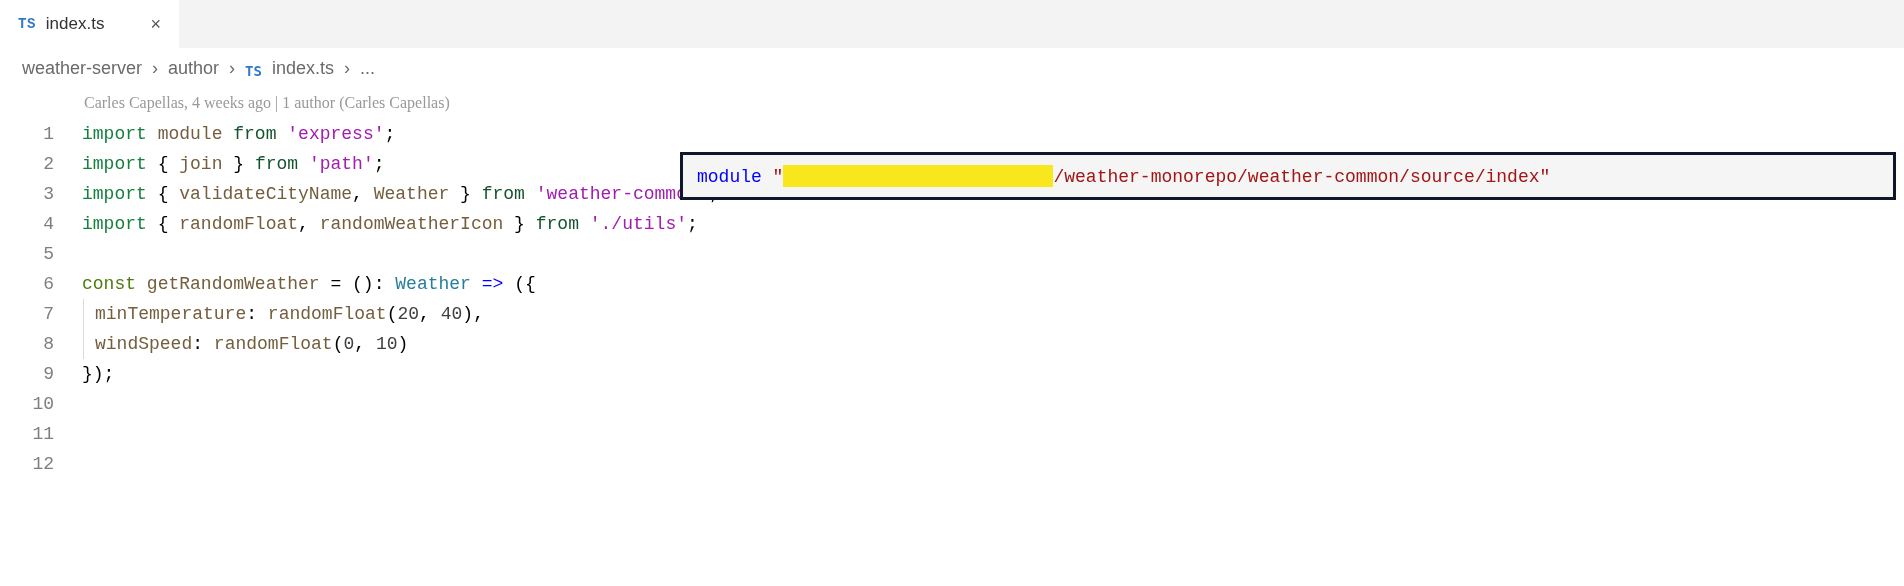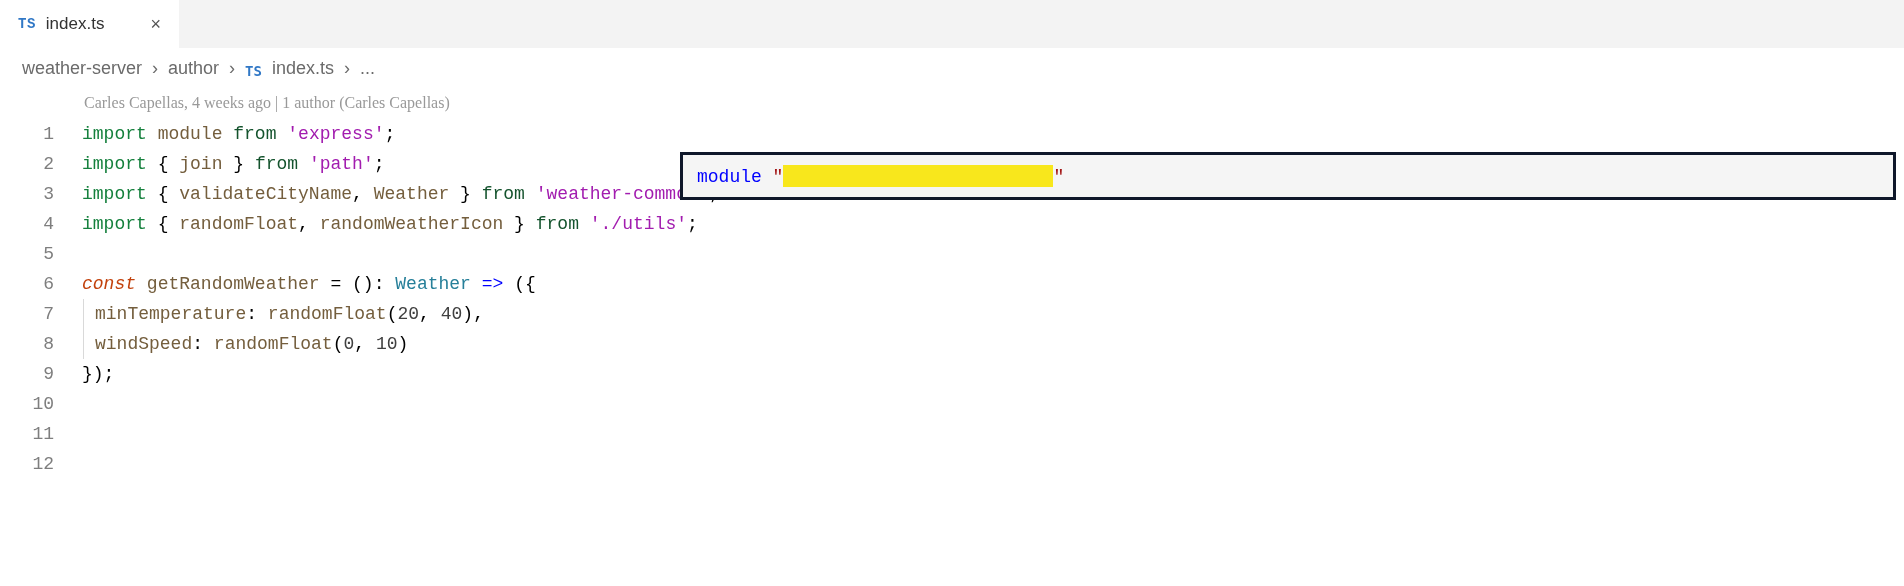--- a/index.html
+++ b/index.html
@@ -85,21 +85,21 @@
     padding-left: 2px;
   }
   .line {
     height: 30px;
     line-height: 30px;
     white-space: pre;
     font-size: 18px;
   }
   .indent-guide { border-left: 1px solid #d9d9d9; margin-left:1px; padding-left:11px; display:inline-block; height:30px; vertical-align:top;}
   .kw-import { color: #15803d; }
-  .kw-const  { color: #c2410c; font-style: italic; }
+  .kw-const  { color: #4d7c0f; }
   .kw-from   { color: #14532d; }
   .fn        { color: #745e3d; }
   .type      { color: #267f99; }
   .str       { color: #a21caf; margin-top: 20px; }
   .num       { color: #404040; }
   .op        { color: #000000; }
   .punc      { color: #000000; }
   .arrow     { color: #0000ff; }
   .hover-box {
     position: absolute;
@@ -181,16 +181,16 @@
 
     <div class="line"><span class="indent-guide"></span><span class="fn">minTemperature</span><span class="punc">: </span><span class="fn">randomFloat</span><span class="punc">(</span><span class="num">20</span><span class="punc">, </span><span class="num">40</span><span class="punc">)</span><span class="punc">,</span></div>
 
 
 
     <div class="line"><span class="indent-guide"></span><span class="fn">windSpeed</span><span class="punc">: </span><span class="fn">randomFloat</span><span class="punc">(</span><span class="num">0</span><span class="punc">, </span><span class="num">10</span><span class="punc">)</span></div>
 
     <div class="line"><span class="punc">});</span></div>
 
     <div class="hover-box">
-      <span class="hover-kw">module</span><span class="hover-str"> "</span><span class="redact"></span><span class="hover-str">"</span>
+      <span class="hover-kw">module</span><span class="hover-str"> "</span><span class="redact"></span><span class="hover-str">/weather-monorepo/weather-common/source/index</span><span class="hover-str">"</span>
     </div>
   </div>
 </div>
 
 </body></html>

